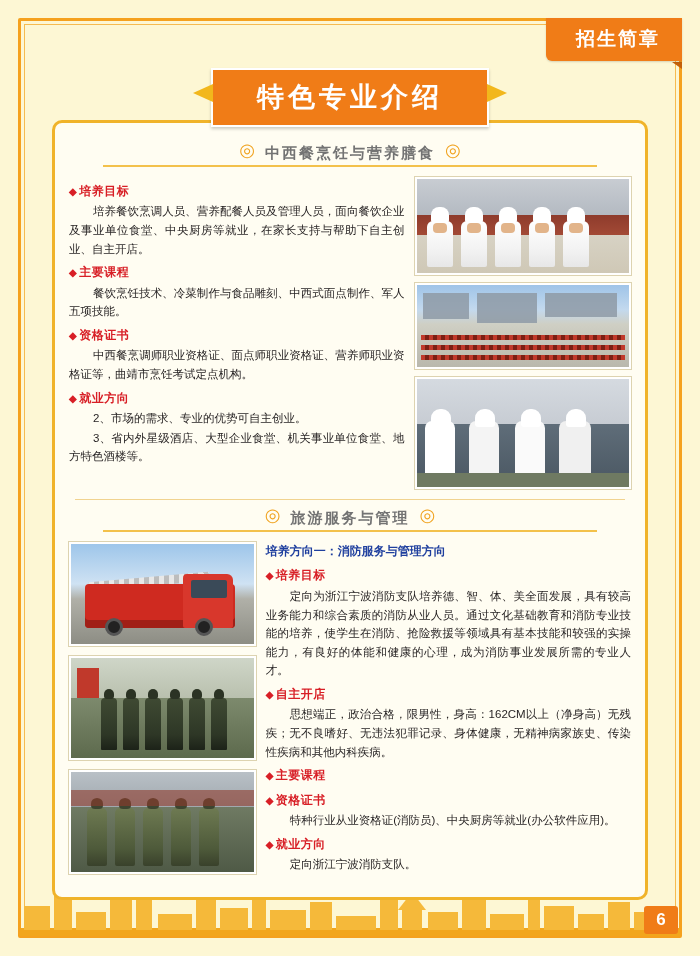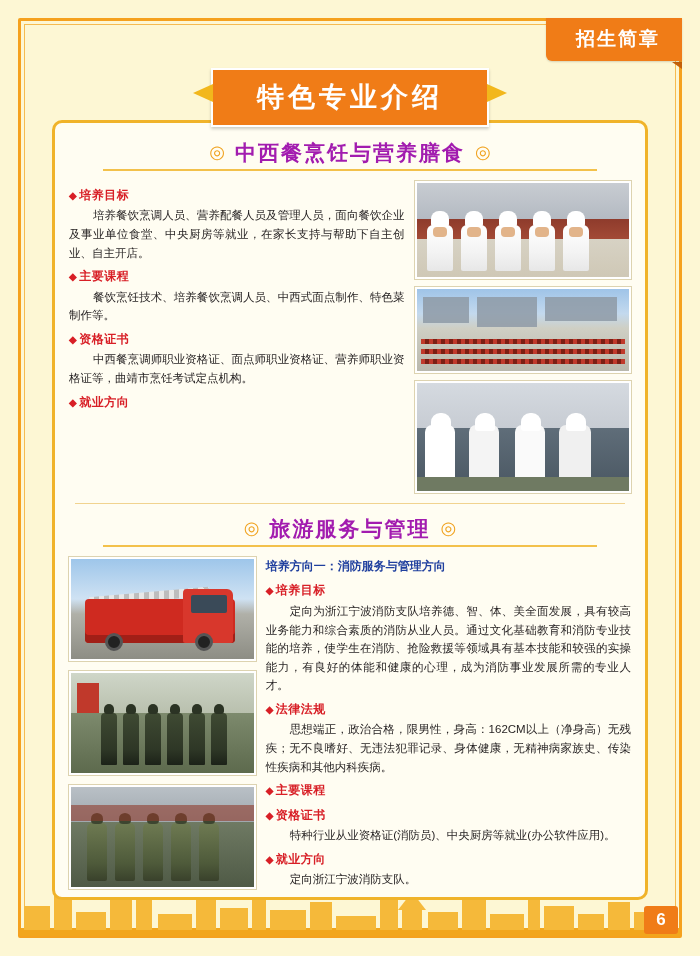--- a/index.html
+++ b/index.html
@@ -102,22 +102,22 @@
   }
 
   
   .sec-head {
     text-align: center;
     margin: 4px 0 10px 0;
     position: relative;
   }
   .sec-head .txt {
     display: inline-block;
-    color: #a21caf;
-    font-size: 21px;
+    color: #737373;
+    font-size: 15px;
     font-weight: bold;
     letter-spacing: 2px;
     padding: 0 10px;
   }
   .sec-head .ring {
     display: inline-block;
     color: #f0a11c;
     font-size: 18px;
     vertical-align: 2px;
   }
@@ -300,26 +300,28 @@
     <span class="ring">◎</span><span class="txt">中西餐烹饪与营养膳食</span><span class="ring">◎</span>
     <div class="sec-underline"></div>
   </div>
 
   <div class="sec1">
     <div class="sec1-text body-txt">
       <div class="sub-head"><span class="dia">◆</span><span>培养目标</span></div>
       <p class="para">培养餐饮烹调人员、营养配餐人员及管理人员，面向餐饮企业及事业单位食堂、中央厨房等就业，在家长支持与帮助下自主创业、自主开店。</p>
 
       <div class="sub-head"><span class="dia">◆</span><span>主要课程</span></div>
-      <p class="para">餐饮烹饪技术、培养餐饮烹调人员、中西式面点制作、特色菜制作等。</p>
+      <p class="para">餐饮烹饪技术、冷菜制作与食品雕刻、中西式面点制作、军人五项技能。</p>
 
       <div class="sub-head"><span class="dia">◆</span><span>资格证书</span></div>
       <p class="para">中西餐烹调师职业资格证、面点师职业资格证、营养师职业资格证等，曲靖市烹饪考试定点机构。</p>
 
       <div class="sub-head"><span class="dia">◆</span><span>就业方向</span></div>
+      <p class="para">2、市场的需求、专业的优势可自主创业。</p>
+      <p class="para">3、省内外星级酒店、大型企业食堂、机关事业单位食堂、地方特色酒楼等。</p>
     </div>
 
     <div class="sec1-photos">
       <div class="photo p1">
         <div class="ph kitchen">
           <div class="chef" style="left:10px"></div>
           <div class="chef" style="left:44px"></div>
           <div class="chef" style="left:78px"></div>
           <div class="chef" style="left:112px"></div>
           <div class="chef" style="left:146px"></div>
@@ -347,21 +349,21 @@
           <div style="position:absolute;left:142px;bottom:4px;width:32px;height:62px;background:#f0f0f0;border-radius:7px 7px 2px 2px"></div>
           <div style="position:absolute;left:149px;bottom:60px;width:20px;height:18px;background:#fff;border-radius:9px 9px 3px 3px"></div>
           <div style="position:absolute;left:0;bottom:0;width:100%;height:14px;background:#6f7a62"></div>
         </div>
       </div>
     </div>
   </div>
 
   <div class="divider-line"></div>
 
-  <div class="sec-head" style="margin-top:11px">
+  <div class="sec-head" style="margin-top:4px">
     <span class="ring">◎</span><span class="txt">旅游服务与管理</span><span class="ring">◎</span>
     <div class="sec-underline"></div>
   </div>
 
   <div class="sec2">
     <div class="sec2-photos">
       <div class="photo q1">
         <div class="ph firetruck">
           <div class="ladder"></div>
           <div class="truck"></div>
@@ -393,21 +395,21 @@
         </div>
       </div>
     </div>
 
     <div class="sec2-text body-txt">
       <div class="dir-head">培养方向一：消防服务与管理方向</div>
 
       <div class="sub-head"><span class="dia">◆</span><span>培养目标</span></div>
       <p class="para">定向为浙江宁波消防支队培养德、智、体、美全面发展，具有较高业务能力和综合素质的消防从业人员。通过文化基础教育和消防专业技能的培养，使学生在消防、抢险救援等领域具有基本技能和较强的实操能力，有良好的体能和健康的心理，成为消防事业发展所需的专业人才。</p>
 
-      <div class="sub-head"><span class="dia">◆</span><span>法律法规</span></div>
+      <div class="sub-head"><span class="dia">◆</span><span>自主开店</span></div>
       <p class="para">思想端正，政治合格，限男性，身高：162CM以上（净身高）无残疾；无不良嗜好、无违法犯罪记录、身体健康，无精神病家族史、传染性疾病和其他内科疾病。</p>
 
       <div class="sub-head"><span class="dia">◆</span><span>主要课程</span></div>
 
       <div class="sub-head"><span class="dia">◆</span><span>资格证书</span></div>
       <p class="para">特种行业从业资格证(消防员)、中央厨房等就业(办公软件应用)。</p>
 
       <div class="sub-head"><span class="dia">◆</span><span>就业方向</span></div>
       <p class="para">定向浙江宁波消防支队。</p>
     </div>

